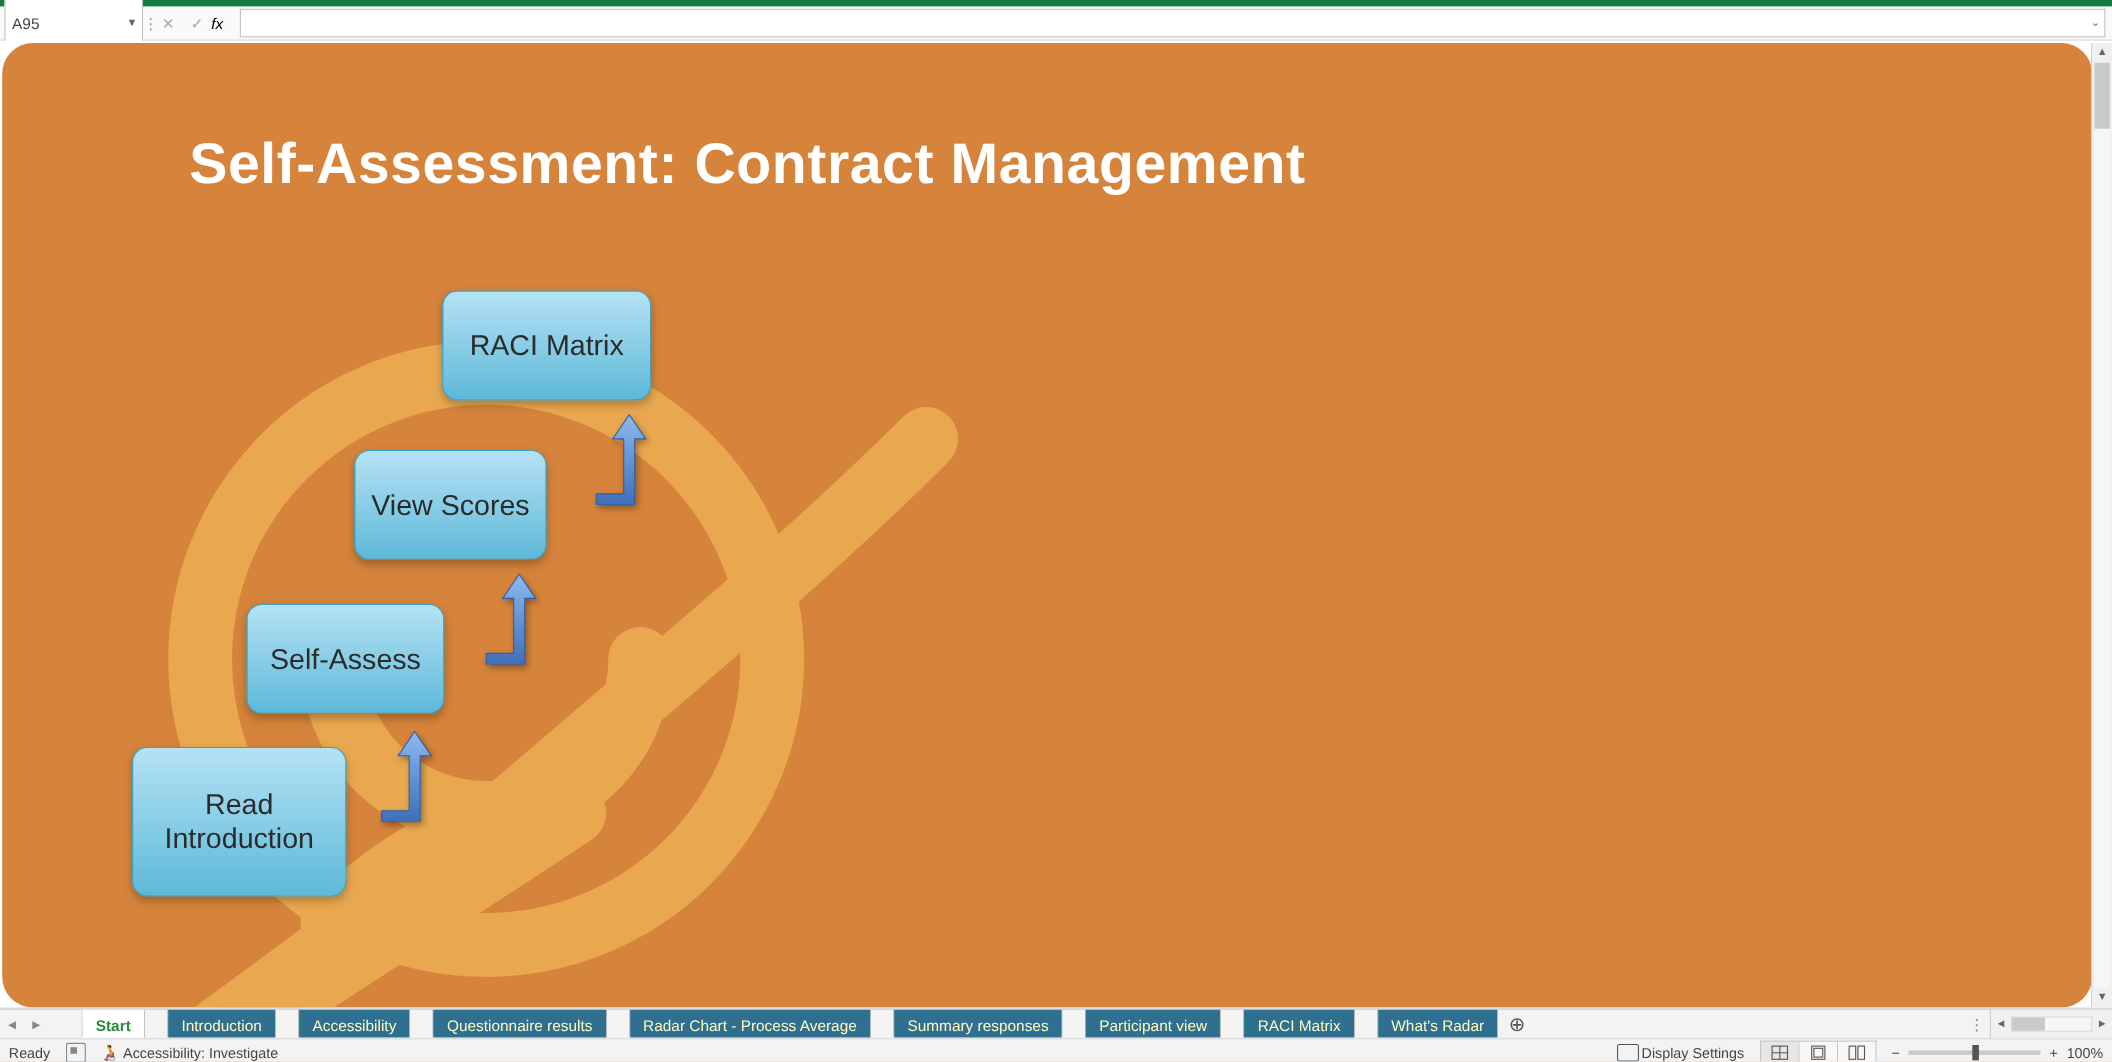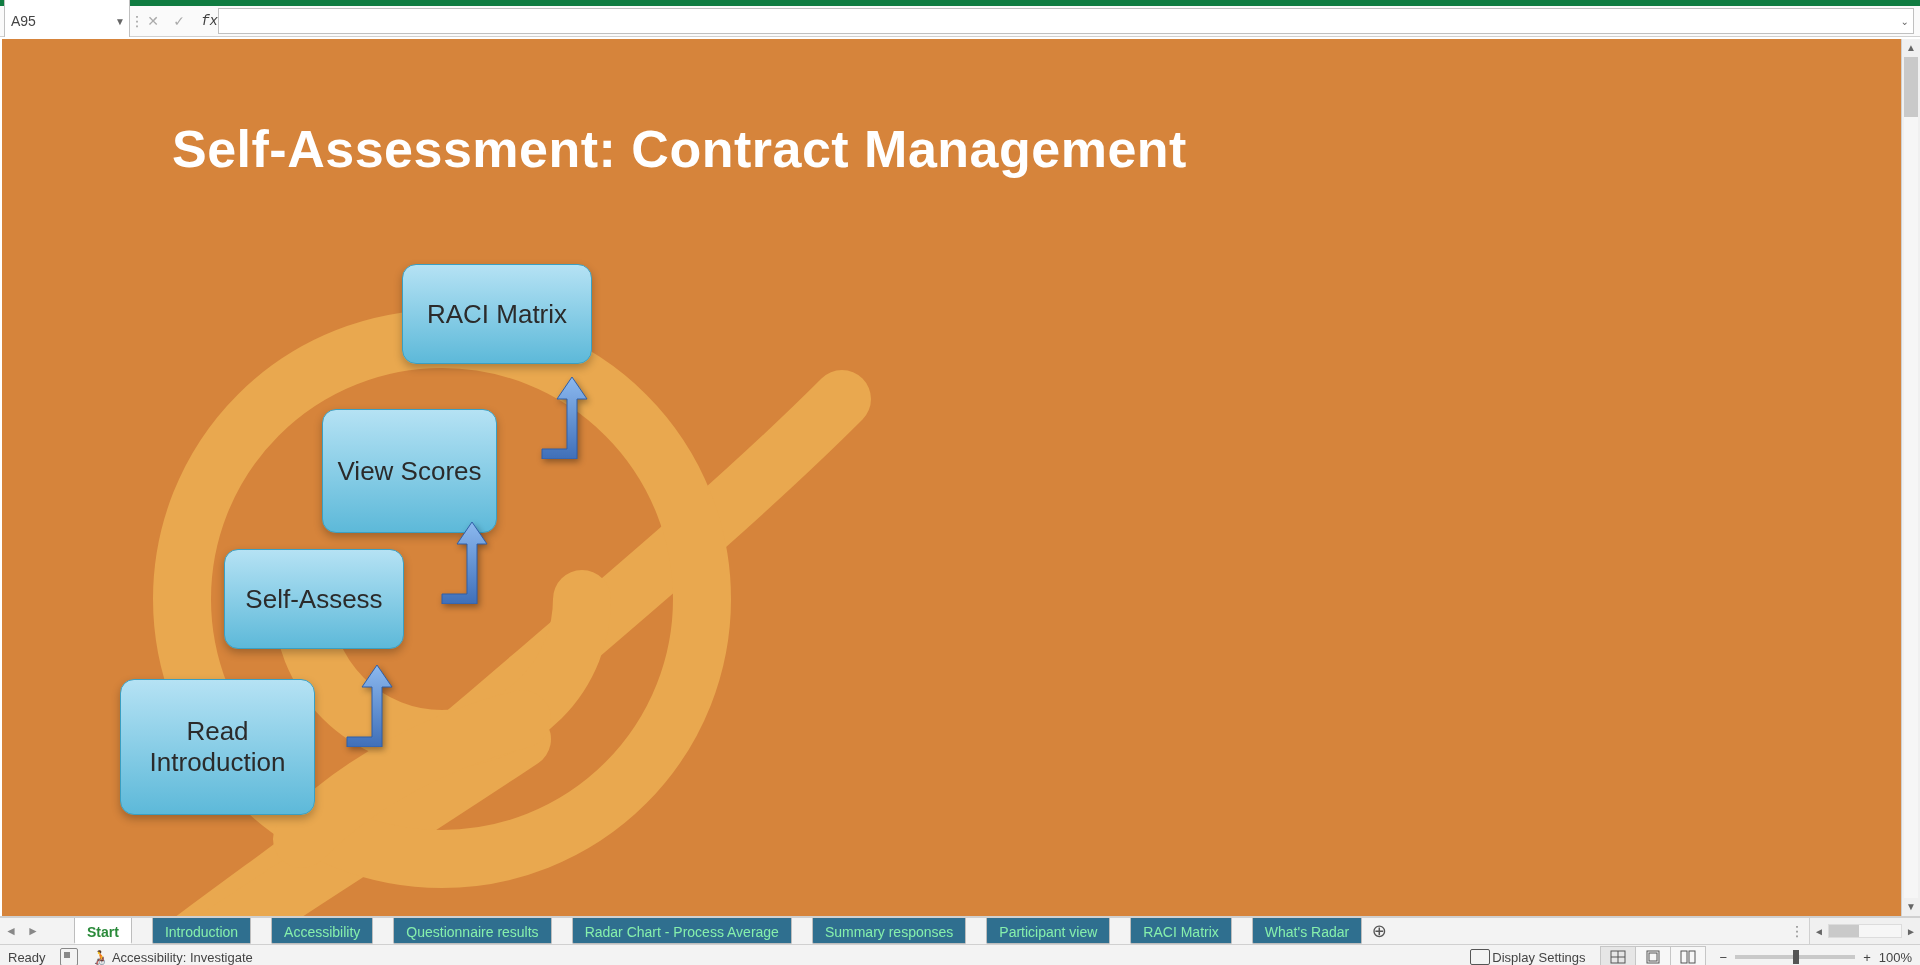--- a/index.html
+++ b/index.html
@@ -52,24 +52,23 @@
   }
   .fb-icon {
     width: 26px;
     text-align: center;
     color: #888;
   }
   .fb-icon.cancel { color: #aaa; }
   .fb-icon.enter  { color: #aaa; }
   .fx-label {
     font-style: italic;
-    color: #404040;
+    color: #000000;
     width: 26px;
-    text-align: right;
-    font-family: Liberation Mono, monospace;
+    text-align: left;
   }
   .formula-input {
     flex: 1;
     height: 24px;
     border: 1px solid #c0c0c0;
     background: #ffffff;
     margin-right: 6px;
     display: flex;
     align-items: center;
     padding: 0 6px;
@@ -91,20 +90,21 @@
     overflow: hidden;
   }
   .canvas {
     position: absolute;
     left: 2px;
     right: 18px; 
     top: 2px;
     bottom: 0;
     background: #d6843b;
     overflow: hidden;
+    border-radius: 28px;
   }
   .vscroll {
     position: absolute;
     right: 0;
     top: 2px;
     bottom: 0;
     width: 18px;
     background: #f0f0f0;
     border-left: 1px solid #d0d0d0;
   }
@@ -199,21 +199,21 @@
     gap: 20px;
     height: 100%;
   }
   .sheet-tab {
     padding: 2px 12px 0 12px;
     display: flex;
     align-items: center;
     border: 1px solid #bdbdbd;
     border-top: none;
     background: #2f6f8f;
-    color: #86efac;
+    color: #fef9c3;
     border-radius: 0 0 2px 2px;
   }
   .sheet-tab.active {
     background: #ffffff;
     color: #2a8a3a;
     font-weight: 700;
     border-bottom-color: #ffffff;
   }
   .tab-add {
     width: 34px;
@@ -336,21 +336,21 @@
         <path d="M 380 540 C 440 480, 520 440, 600 420"></path>
       </g>
     </svg>
 
     <div class="page-title">Self-Assessment: Contract Management</div>
 
     <div class="step" style="left:400px; top:225px; width:190px; height:100px;">
       <span>RACI Matrix</span>
     </div>
 
-    <div class="step" style="left:320px; top:370px; width:175px; height:124px;">
+    <div class="step" style="left:320px; top:370px; width:175px; height:100px;">
       <span>View Scores</span>
     </div>
 
     <div class="step" style="left:222px; top:510px; width:180px; height:100px;">
       <span>Self-Assess</span>
     </div>
 
     <div class="step" style="left:118px; top:640px; width:195px; height:136px;">
       <span>Read Introduction</span>
     </div>

